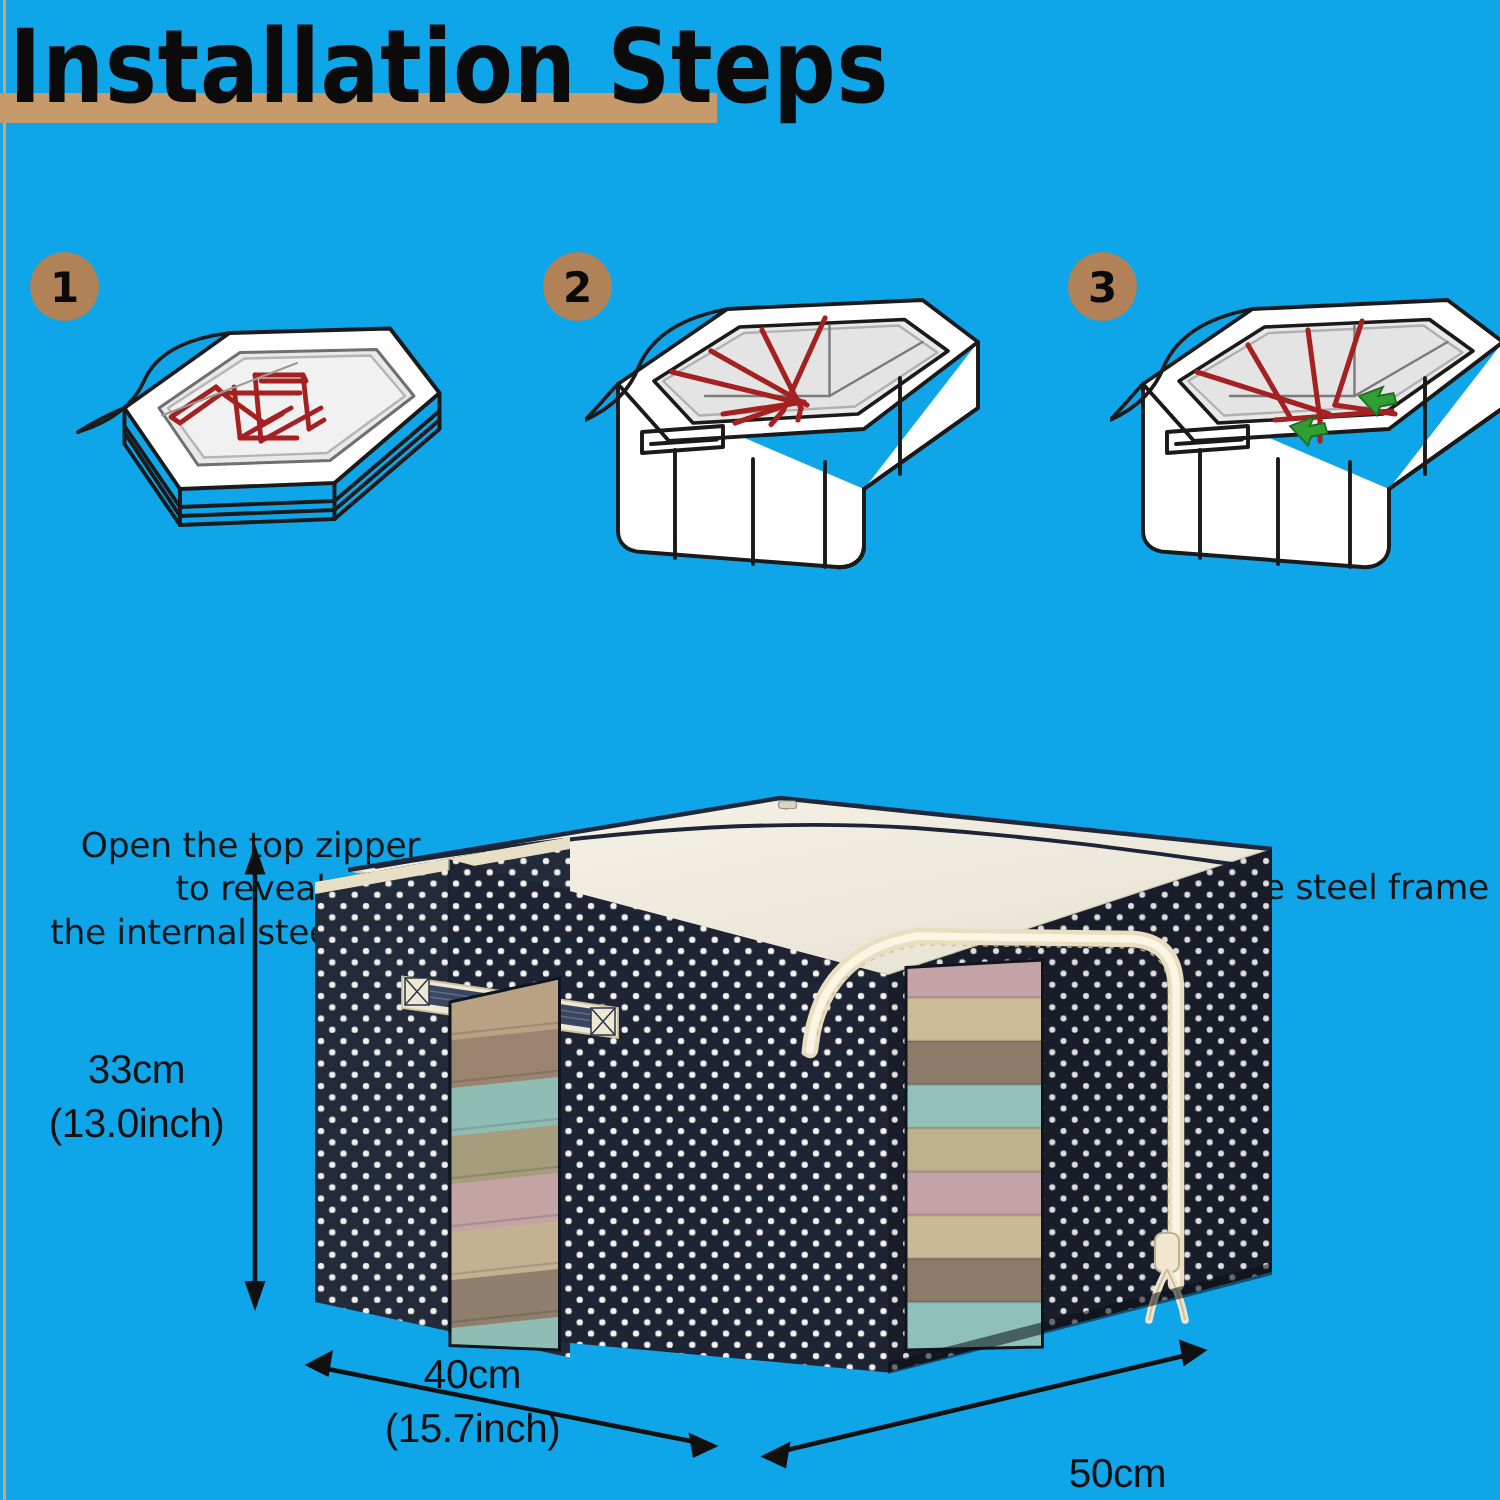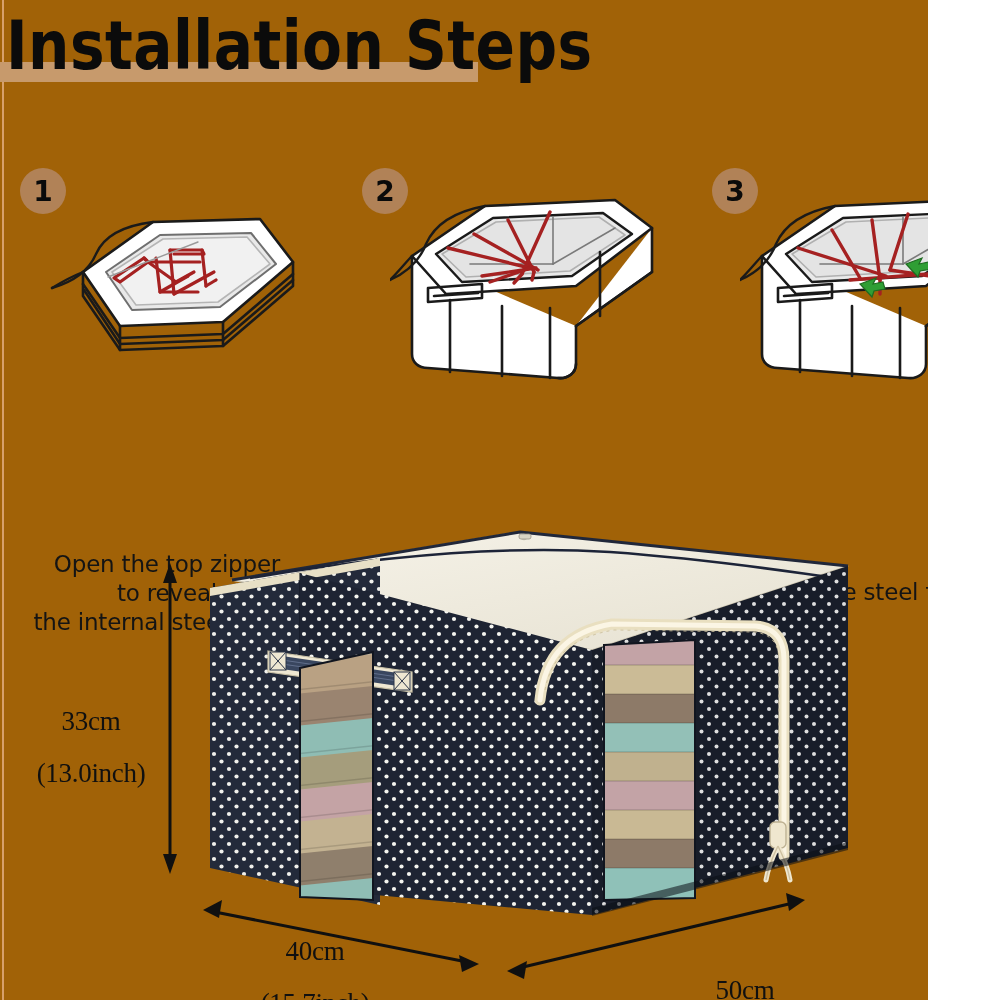--- a/index.html
+++ b/index.html
@@ -4,22 +4,22 @@
 <style>
   * { box-sizing: border-box; margin: 0; padding: 0; }
   html, body {
     width: 1000px; height: 1000px;
     background: #ffffff;
     font-family: "Liberation Sans", sans-serif;
     overflow: hidden;
   }
   #page {
     position: relative;
-    width: 928px; height: 1000px;
-    background: #a16207;
+    width: 1000px; height: 1000px;
+    background: #0ea5e9;
     overflow: hidden;
   }
 
   
   #left-rule {
     position: absolute; left: 2px; top: 0;
     width: 2px; height: 1000px;
     background: #d8a06a;
   }
 
@@ -72,28 +72,28 @@
     white-space: pre-line;
   }
   #caption-1 { left: -6px; top: 390px; width: 330px; }
   #caption-2 { left: 345px; top: 418px; width: 330px; }
 
   
   .dim-label {
     position: absolute;
     text-align: center;
     font-size: 27px;
-    line-height: 52px;
+    line-height: 36px;
     color: #101010;
-    font-family: Liberation Serif, serif;
+    font-family: Liberation Sans, sans-serif;
     white-space: pre-line;
     letter-spacing: -0.3px;
   }
   #dim-height { left: 6px; top: 695px; width: 170px; }
-  #dim-width  { left: 205px; top: 925px; width: 220px; }
+  #dim-width  { left: 205px; top: 898px; width: 220px; }
   #dim-depth  { left: 630px; top: 964px; width: 230px; }
 </style>
 </head>
 <body>
 
 <div id="page">
 
   <div id="left-rule"></div>
 
   <div id="title-block">

